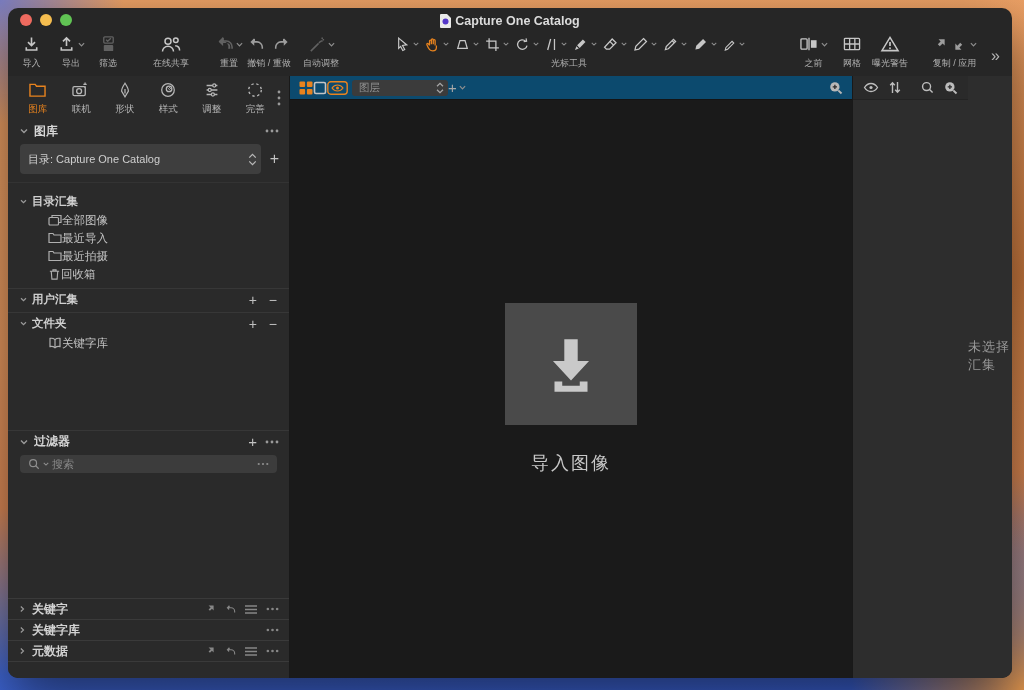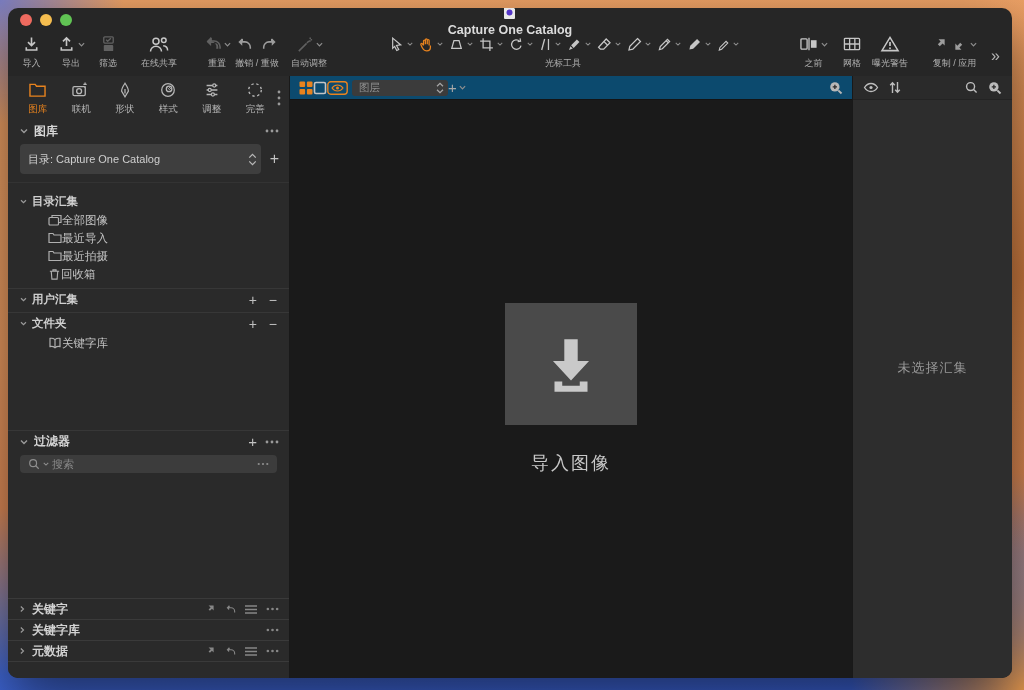--- a/index.html
+++ b/index.html
@@ -16,21 +16,21 @@
     position:absolute; left:8px; top:8px; width:1004px; height:670px;
     background:#262626; border-radius:10px; overflow:hidden;
     display:flex; flex-direction:column;
     box-shadow:0 22px 55px rgba(0,0,0,.55);
     color:#c8c8c8;
   }
   
   .titlebar { height:22px; flex:0 0 auto; position:relative; display:flex; align-items:center; }
   .lights { position:absolute; left:12px; top:6px; display:flex; gap:8px; }
   .light { width:12px; height:12px; border-radius:50%; }
-  .title { margin:0 auto; display:flex; align-items:center; gap:4px; font-size:12.5px; font-weight:700; color:#dcdcdc; padding-top:4px;flex-direction:column;}
+  .title { margin:0 auto; display:flex; align-items:center; gap:4px; font-size:12.5px; font-weight:700; color:#dcdcdc; padding-top:4px;}
   
   .toolbar { height:46px; flex:0 0 auto; display:flex; align-items:flex-start; padding:3px 12px 0 14px; }
   .tbtn, .tgroup { display:flex; flex-direction:column; align-items:center; }
   .ticon { height:22px; display:flex; align-items:center; justify-content:center; color:#c6c6c6; }
   .tg-icons { height:22px; display:flex; align-items:center; }
   .tlabel { font-size:9px; color:#b0b0b0; margin-top:2px; white-space:nowrap; }
   .dim { color:#616161; }
   .mid { color:#9d9d9d; }
   .chev { margin-left:2px; color:#8d8d8d; display:flex; }
   .tool { display:flex; align-items:center; margin:0 2.5px; color:#c6c6c6; }
@@ -73,21 +73,21 @@
   .bstrip { border-top:1px solid #3a3a3a; height:17px; flex:0 0 auto; }
   
   .viewer { flex:1; display:flex; flex-direction:column; min-width:0; }
   .vbar { height:24px; flex:0 0 auto; background:#0c4a6e; border-bottom:1px solid #141414; display:flex; align-items:center; padding:0 9px; }
   .layers-select { width:96px; height:16px; background:#3b3b3b; border-radius:3px; display:flex; align-items:center; padding:0 4px 0 7px; font-size:10.5px; color:#8f8f8f; margin-left:4px; }
   .vplus { display:flex; align-items:center; color:#8f8f8f; }
   .vmain { flex:1; background:#1a1a1a; display:flex; flex-direction:column; align-items:center; justify-content:center; }
   .import-tile { width:132px; height:122px; background:#4a4a4a; display:flex; align-items:center; justify-content:center; }
   .import-label { margin-top:26px; font-size:18px; color:#c8c8c8; letter-spacing:2px; }
   
-  .rpanel { width:160px; flex:0 0 auto; background:#2d2d2d; border-left:1px solid #191919; display:flex; flex-direction:column; }
+  .rpanel { width:160px; flex:0 0 auto; background:#2d2d2d; border-left:1px solid #191919; display:flex; flex-direction:row; }
   .rbar { height:24px; flex:0 0 auto; background:#2a2a2a; border-bottom:1px solid #232323; display:flex; align-items:center; padding:0 10px; gap:10px; color:#bdbdbd; }
   .rempty { flex:1; display:flex; align-items:center; justify-content:center; padding-bottom:42px; font-size:13px; color:#999; letter-spacing:1px; }
   svg { display:block; }
 </style>
 </head>
 <body>
 
 <div class="window">
 
   <div class="titlebar">
@@ -127,21 +127,21 @@
           </svg>
         <span class="chev">
             <svg width="7" height="5" viewBox="0 0 8 5" fill="none" stroke="currentColor" stroke-width="1.4">
               <path d="M1 1l3 3 3-3"></path>
             </svg>
           </span>
       </span>
       <span class="tlabel">导出</span>
     </div>
 
-    <div class="tbtn" style="margin-right:24px">
+    <div class="tbtn" style="margin-right:36px">
       <span class="ticon dim">
         <svg width="17" height="18" viewBox="0 0 18 19">
             <rect x="4" y="2" width="10" height="6.5" rx="1" fill="none" stroke="currentColor" stroke-width="1.4"></rect>
             <path d="M6.5 5l1.6 1.6L11.5 3.4" fill="none" stroke="currentColor" stroke-width="1.4"></path>
             <rect x="4" y="10.5" width="10" height="6.5" rx="1" fill="currentColor"></rect>
           </svg>
       </span>
       <span class="tlabel">筛选</span>
     </div>
 

